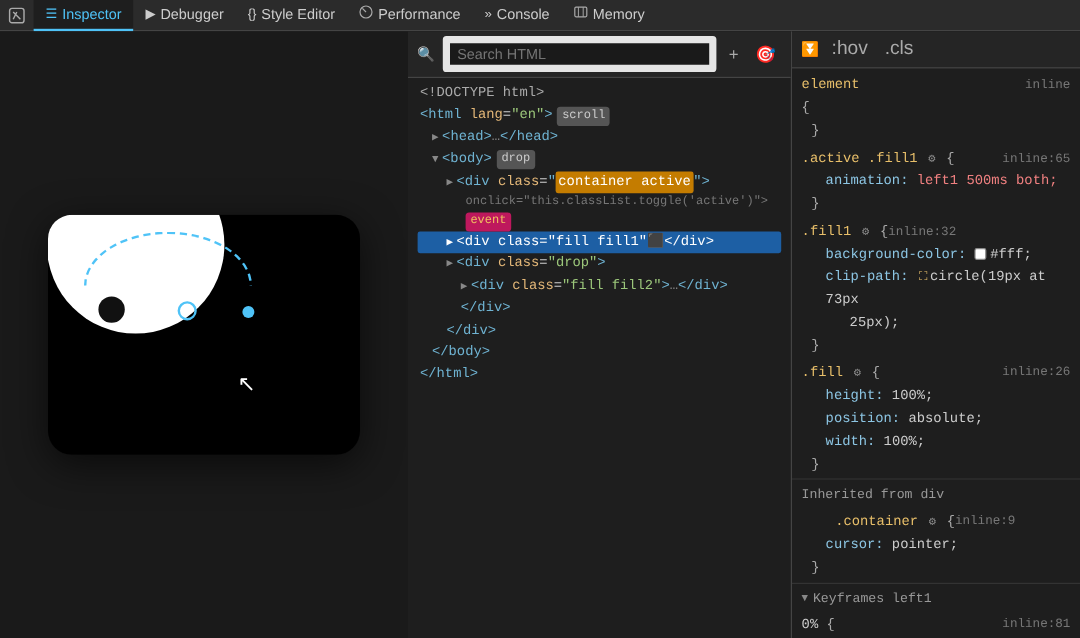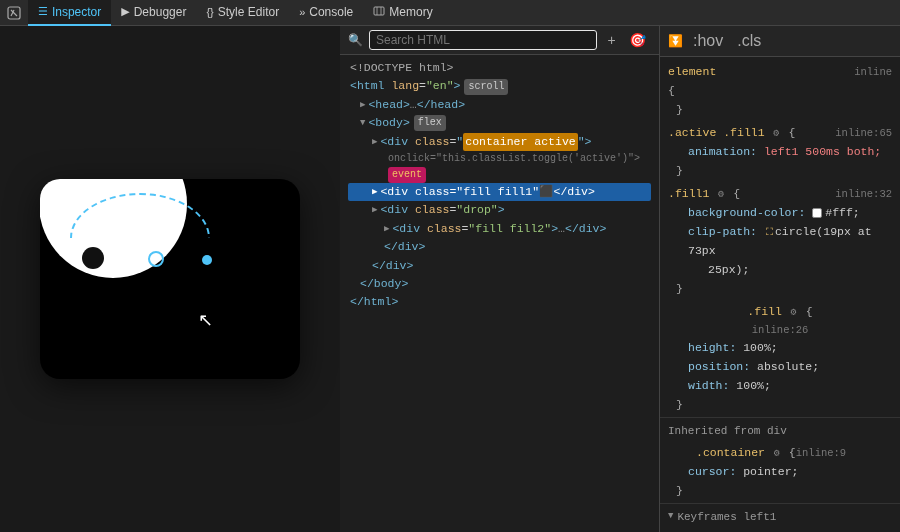--- a/index.html
+++ b/index.html
@@ -115,21 +115,21 @@
       align-items: center;
       padding: 4px 8px;
       background: #252525;
       border-bottom: 1px solid #444;
       gap: 6px;
       flex-shrink: 0;
     }
     .html-search {
       flex: 1;
       background: #1a1a1a;
-      border: 1px solid #e5e5e5;
+      border: 6px solid #e5e5e5;
       border-radius: 3px;
       color: #ccc;
       font-size: 12px;
       padding: 2px 6px;
       outline: none;
     }
     .html-toolbar-btn {
       color: #aaa; background: none; border: none; cursor: pointer; font-size: 14px; padding: 2px 4px;
     }
     .html-content {
@@ -233,20 +233,29 @@
   </div>
   <div class="tab">
     <span class="tab-icon">▶</span>
     <span>Debugger</span>
   </div>
   <div class="tab">
     <span class="tab-icon">{}</span>
     <span>Style Editor</span>
   </div>
   <div class="tab">
+    <span class="tab-icon">
+      <svg width="12" height="12" viewBox="0 0 12 12">
+          <circle cx="6" cy="6" r="5" stroke="#aaa" stroke-width="1" fill="none"></circle>
+          <path d="M6 6 L3 3" stroke="#aaa" stroke-width="1"></path>
+        </svg>
+    </span>
+    <span>Performance</span>
+  </div>
+  <div class="tab">
     <span class="tab-icon">»</span>
     <span>Console</span>
   </div>
   <div class="tab">
     <span class="tab-icon">
       <svg width="12" height="12" viewBox="0 0 12 12">
           <rect x="1" y="2" width="10" height="8" rx="1" stroke="#aaa" stroke-width="1" fill="none"></rect>
           <line x1="4" y1="2" x2="4" y2="10" stroke="#aaa" stroke-width="0.8"></line>
           <line x1="8" y1="2" x2="8" y2="10" stroke="#aaa" stroke-width="0.8"></line>
         </svg>
@@ -283,21 +292,21 @@
         <span> </span><span class="attr-name">lang</span>=<span class="attr-value">"en"</span><span class="tag">&gt;</span>
         <span class="badge">scroll</span>
       </div>
       <div class="html-line indent1">
         <span class="triangle">▶</span>
         <span class="tag">&lt;head&gt;</span><span style="color:#888">…</span><span class="tag">&lt;/head&gt;</span>
       </div>
       <div class="html-line indent1">
         <span class="triangle">▼</span>
         <span class="tag">&lt;body&gt;</span>
-        <span class="badge">flex</span>
+        <span class="badge">drop</span>
       </div>
       <div class="html-line indent2">
         <span class="triangle">▶</span>
         <span class="tag">&lt;div</span>
         <span> </span><span class="attr-name">class</span>=<span class="tag">"</span><span class="attr-value highlight">container active</span><span class="tag">"</span>
         <span class="tag">&gt;</span>
       </div>
       <div class="html-line indent3">
         <span style="color:#777;font-size:10px;padding-left:4px;">onclick="this.classList.toggle('active')"&gt;</span>
       </div>
@@ -363,21 +372,21 @@
           <span class="style-source">inline:65</span>
         </div>
         <div class="style-prop">
           <span class="style-prop-name">animation:</span>
           <span style="color:#f08080;"> left1 500ms both;</span>
         </div>
         <div class="style-close">}</div>
       </div>
 
       <div class="style-rule">
-        <div style="display:flex;justify-content:space-between;align-items:center;font-family:Liberation Mono, monospace;">
+        <div style="display:flex;justify-content:flex-start;align-items:center;font-family:Liberation Mono, monospace;">
           <span style="color:#e8bf6a;">
             .fill1
             <span class="gear-icon">⚙</span>
             <span class="style-brace">{</span>
           </span>
           <span class="style-source">inline:32</span>
         </div>
         <div class="style-prop">
           <span class="style-prop-name">background-color:</span>
           <span> <span class="color-swatch" style="background:#fff;"></span>#fff;</span>
@@ -385,21 +394,21 @@
         <div class="style-prop">
           <span class="style-prop-name">clip-path:</span>
           <span> <span class="clip-icon">⛶</span>circle(19px at 73px</span>
           <br>
           <span style="padding-left:20px;">25px);</span>
         </div>
         <div class="style-close">}</div>
       </div>
 
       <div class="style-rule">
-        <div style="display:flex;justify-content:space-between;align-items:center;flex-direction:column;">
+        <div style="display:flex;justify-content:space-between;align-items:center;">
           <span style="color:#e8bf6a;">
             .fill
             <span class="gear-icon">⚙</span>
             <span class="style-brace">{</span>
           </span>
           <span class="style-source">inline:26</span>
         </div>
         <div class="style-prop">
           <span class="style-prop-name">height:</span>
           <span> 100%;</span>

